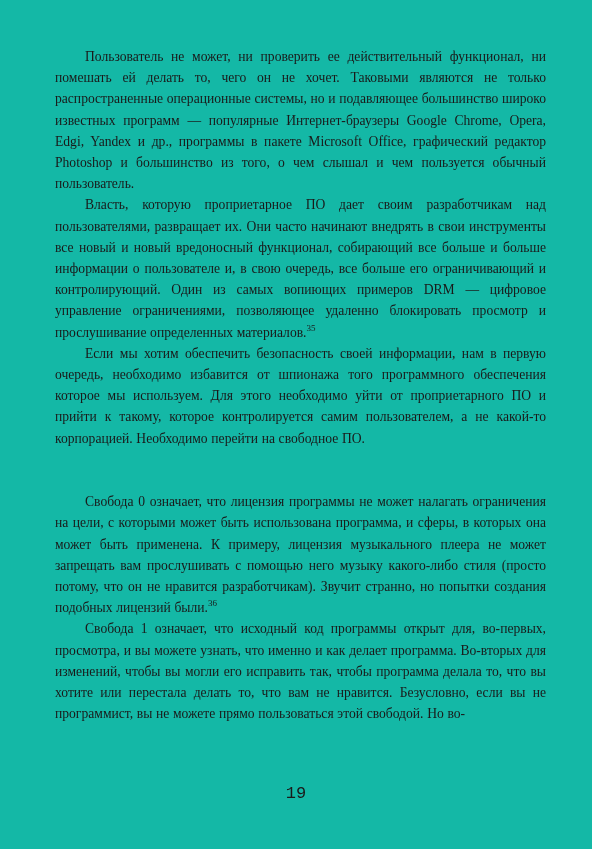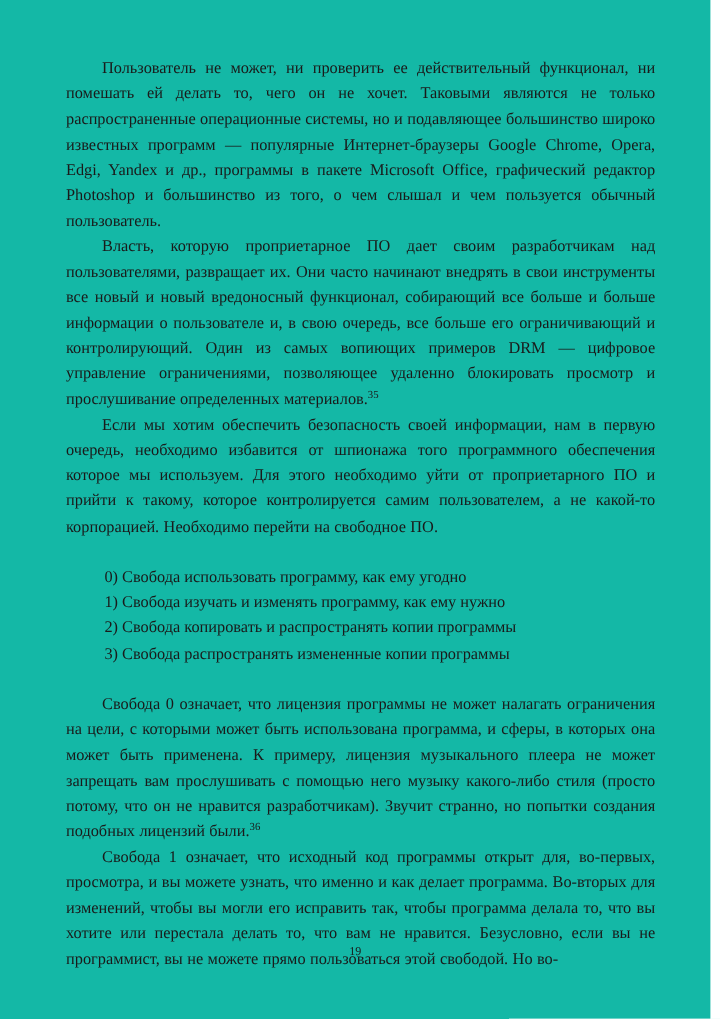--- a/index.html
+++ b/index.html
@@ -52,47 +52,42 @@
   }
   .spacer-line {
     height: 21.2px;
   }
   .page-number {
     position: absolute;
     left: 0;
     right: 0;
     top: 786px;
     text-align: center;
-    font-size: 10px;
+    font-size: 17px;
     line-height: 16px;
     color: #1a1a1a;
+    font-family: Liberation Mono, monospace;
   }
 </style>
 </head>
 <body>
 
 <div class="page">
 
   <div class="text-column">
 
     <p class="body-par">Пользователь не может, ни проверить ее действительный функционал, ни помешать ей делать то, чего он не хочет. Таковыми являются не только распространенные операционные системы, но и подавляющее большинство широко известных программ — популярные Интернет-браузеры Google Chrome, Opera, Edgi, Yandex и др., программы в пакете Microsoft Office, графический редактор Photoshop и большинство из того, о чем слышал и чем пользуется обычный пользователь.</p>
 
     <p class="body-par"><span>Власть, которую проприетарное ПО дает своим разработчикам над пользователями, развращает их. Они часто начинают внедрять в свои инструменты все новый и новый вредоносный функционал, собирающий все больше и больше информации о пользователе и, в свою очередь, все больше его ограничивающий и контролирующий. Один из самых вопиющих примеров DRM — цифровое управление ограничениями, позволяющее удаленно блокировать просмотр и прослушивание определенных материалов.</span><sup class="footnote-ref">35</sup></p>
 
     <p class="body-par">Если мы хотим обеспечить безопасность своей информации, нам в первую очередь, необходимо избавится от шпионажа того программного обеспечения которое мы используем. Для этого необходимо уйти от проприетарного ПО и прийти к такому, которое контролируется самим пользователем, а не какой-то корпорацией. Необходимо перейти на свободное ПО.</p>
 
 
     <div class="spacer-line"></div>
 
-    <ul class="freedom-list">
-      <li>0) Свобода использовать программу, как ему угодно</li>
-      <li>1) Свобода изучать и изменять программу, как ему нужно</li>
-      <li>2) Свобода копировать и распространять копии программы</li>
-      <li>3) Свобода распространять измененные копии программы</li>
-    </ul>
 
     <div class="spacer-line"></div>
 
     <p class="body-par"><span>Свобода 0 означает, что лицензия программы не может налагать ограничения на цели, с которыми может быть использована программа, и сферы, в которых она может быть применена. К примеру, лицензия музыкального плеера не может запрещать вам прослушивать с помощью него музыку какого-либо стиля (просто потому, что он не нравится разработчикам). Звучит странно, но попытки создания подобных лицензий были.</span><sup class="footnote-ref">36</sup></p>
 
     <p class="body-par">Свобода 1 означает, что исходный код программы открыт для, во-первых, просмотра, и вы можете узнать, что именно и как делает программа. Во-вторых для изменений, чтобы вы могли его исправить так, чтобы программа делала то, что вы хотите или перестала делать то, что вам не нравится. Безусловно, если вы не программист, вы не можете прямо пользоваться этой свободой. Но во-</p>
 
   </div>
 
   <div class="page-number">19</div>

